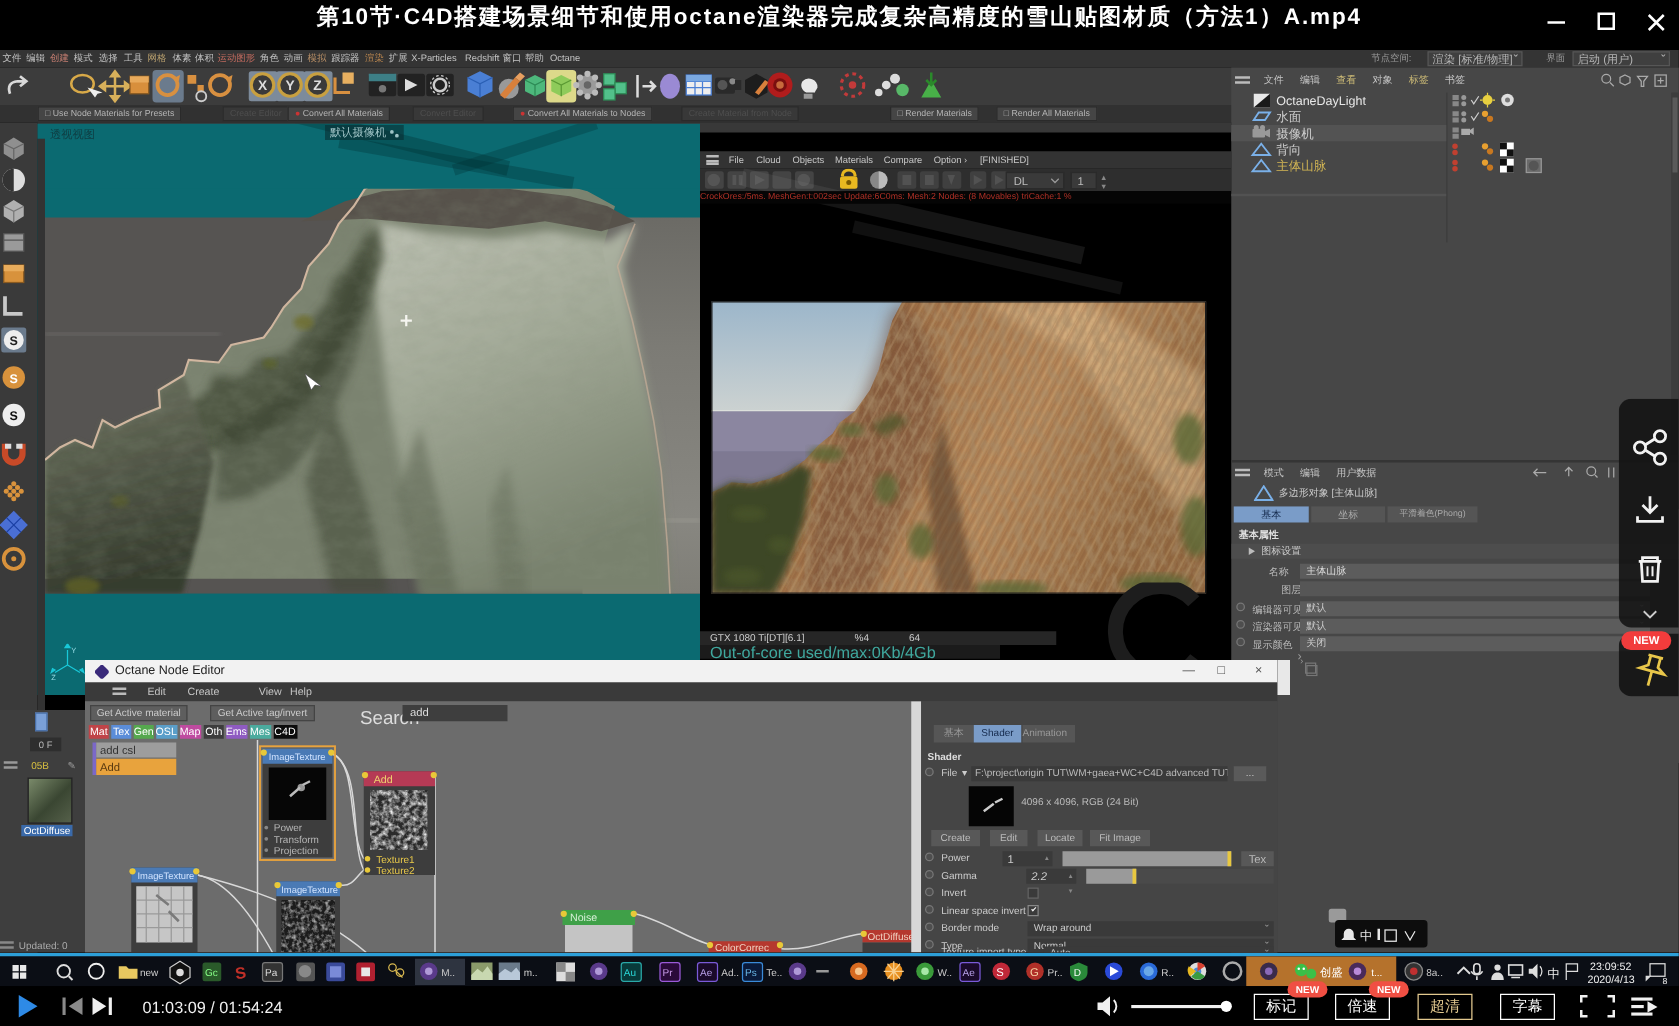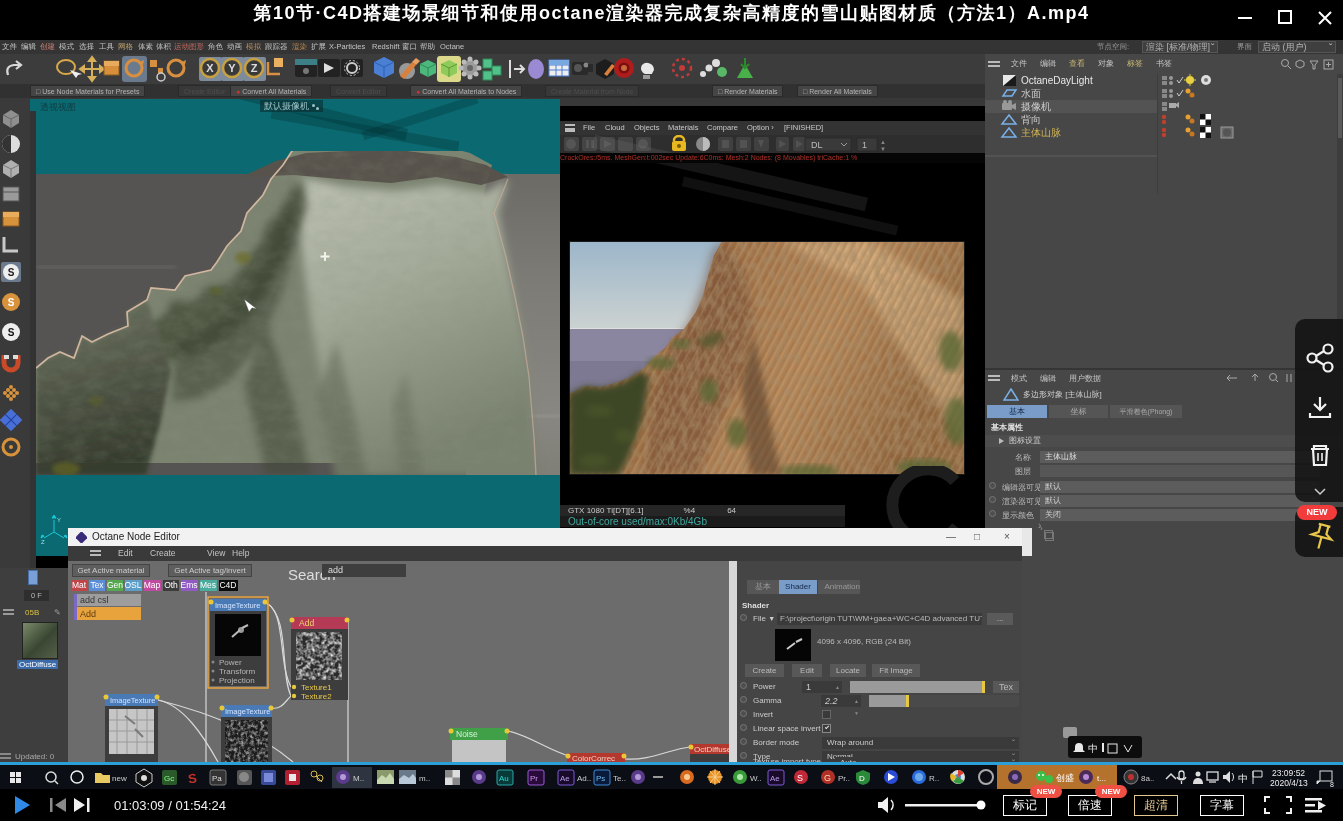--- a/index.html
+++ b/index.html
@@ -457,21 +457,21 @@
           <ellipse cx="30" cy="170" rx="14" ry="6" filter="url(#lb3)"></ellipse>
           <ellipse cx="55" cy="195" rx="10" ry="7" filter="url(#lb3)"></ellipse>
           <ellipse cx="25" cy="220" rx="15" ry="7" filter="url(#lb3)"></ellipse>
         </g>
 <path d="M128 100l18-10 12 6-20 12z" fill="#56582e" opacity=".9" filter="url(#lb3)"></path>
 <path d="M185 95l12 60 14 79h-30l-8-90z" fill="#4a3322" opacity=".5" filter="url(#lb3)"></path>
 <rect width="396" height="234" fill="none" stroke="#1a1a1a" stroke-width="2"></rect>
 </svg>
 <path>
 <div style="position:absolute;left:0px;top:399px;width:285px;height:11px;background:#262626;color:#ccc;font-size:8px;line-height:11px"><span style="margin-left:8px">GTX 1080 Ti[DT][6.1]</span><span style="margin-left:40px">%4</span><span style="margin-left:32px">64</span></div>
-<div style="position:absolute;left:0px;top:410px;width:285px;height:11px;background:#1b1b1b;color:#3fa89e;font-size:10px;line-height:11px"><span style="margin-left:8px">Out-of-core used/max:0Kb/4Gb</span></div>
+<div style="position:absolute;left:0px;top:410px;width:240px;height:11px;background:#1b1b1b;color:#3fa89e;font-size:13px;line-height:11px"><span style="margin-left:8px">Out-of-core used/max:0Kb/4Gb</span></div>
 <svg style="position:absolute;left:300px;top:360px" width="125" height="64">
           <path d="M95 15a36 36 0 1 0 2 46" fill="none" stroke="#1d1d1d" stroke-width="12"></path>
         </svg>
 </path></div>
 <div class="abs" id="rpanel">
 <div style="position:absolute;left:3px;top:7px;width:12px;height:6px;border-top:2px solid #bbb;border-bottom:2px solid #bbb"></div>
 <div style="position:absolute;left:26px;top:4px">文件</div>
       <div style="position:absolute;left:55px;top:4px">编辑</div>
       <div style="position:absolute;left:84px;top:4px;color:#cdbb76">查看</div>
       <div style="position:absolute;left:113px;top:4px">对象</div>
@@ -582,21 +582,21 @@
 <div style="position:absolute;left:38px;top:335px;color:#ccc">多边形对象 [主体山脉]</div>
 <div style="position:absolute;left:2px;top:351px;width:60px;height:13px;background:#7a9cc8;color:#13284a;text-align:center;line-height:13px">基本</div>
 <div style="position:absolute;left:64px;top:351px;width:59px;height:13px;background:#555;color:#aaa;text-align:center;line-height:13px">坐标</div>
 <div style="position:absolute;left:125px;top:351px;width:72px;height:13px;background:#555;color:#aaa;text-align:center;line-height:13px;font-size:7px">平滑着色(Phong)</div>
 <div style="position:absolute;left:6px;top:368px;color:#e0e0e0;font-weight:bold">基本属性</div>
 <div style="position:absolute;left:0px;top:381px;width:358px;height:12px;background:#4d4d4d"></div>
 <div style="position:absolute;left:14px;top:384px;width:0;height:0;border-left:5px solid #bbb;border-top:3px solid transparent;border-bottom:3px solid transparent"></div>
       <div style="position:absolute;left:24px;top:381px;color:#ccc">图标设置</div>
 <div style="position:absolute;left:30px;top:398px;color:#bbb">名称</div>
       <div style="position:absolute;left:55px;top:397px;width:280px;height:12px;background:#5c5c5c;color:#ddd;padding-left:5px;line-height:12px">主体山脉</div>
-<div style="position:absolute;left:30px;top:412px;color:#bbb">图层</div>
+<div style="position:absolute;left:40px;top:412px;color:#bbb">图层</div>
       <div style="position:absolute;left:55px;top:411px;width:280px;height:12px;background:#565656"></div>
 <div style="position:absolute;left:4px;top:428px;color:#888"><span style="display:inline-block;width:7px;height:7px;border:1px solid #777;border-radius:50%;background:#4e4e4e"></span></div>
       <div style="position:absolute;left:17px;top:428px;color:#bbb">编辑器可见</div>
       <div style="position:absolute;left:55px;top:427px;width:280px;height:12px;background:#5c5c5c;color:#ccc;padding-left:5px;line-height:12px">默认<span style="float:right;margin-right:5px;color:#999;font-size:9px">ˇ</span></div>
 <div style="position:absolute;left:4px;top:442px;color:#888"><span style="display:inline-block;width:7px;height:7px;border:1px solid #777;border-radius:50%;background:#4e4e4e"></span></div>
       <div style="position:absolute;left:17px;top:442px;color:#bbb">渲染器可见</div>
       <div style="position:absolute;left:55px;top:441px;width:280px;height:12px;background:#5c5c5c;color:#ccc;padding-left:5px;line-height:12px">默认<span style="float:right;margin-right:5px;color:#999;font-size:9px">ˇ</span></div>
 <div style="position:absolute;left:4px;top:456px;color:#888"><span style="display:inline-block;width:7px;height:7px;border:1px solid #777;border-radius:50%;background:#4e4e4e"></span></div>
       <div style="position:absolute;left:17px;top:456px;color:#bbb">显示颜色</div>
       <div style="position:absolute;left:55px;top:455px;width:280px;height:12px;background:#5c5c5c;color:#ccc;padding-left:5px;line-height:12px">关闭<span style="float:right;margin-right:5px;color:#999;font-size:9px">ˇ</span></div>
@@ -759,21 +759,21 @@
 <circle cx="1" cy="3" r="2.5" fill="#e8c838"></circle>
 <rect y="10" width="47" height="8" fill="#3d3d3d"></rect>
 </g>
 </g>
         </svg>
 <div style="position:absolute;left:661px;top:0;width:8px;height:201px;background:#d8d8d8"></div>
 </div>
 <div id="nshader">
 <div style="position:absolute;left:10px;top:19px;width:32px;height:14px;background:#565656;color:#999;text-align:center;line-height:14px">基本</div>
 <div style="position:absolute;left:42px;top:19px;width:38px;height:14px;background:#7a9cc8;color:#13284a;text-align:center;line-height:14px">Shader</div>
-<div style="position:absolute;left:81px;top:19px;width:42px;height:14px;background:#565656;color:#999;text-align:right;line-height:14px">Animation</div>
+<div style="position:absolute;left:81px;top:19px;width:42px;height:14px;background:#565656;color:#999;text-align:left;line-height:14px">Animation</div>
 <div style="position:absolute;left:5px;top:40px;font-weight:bold;color:#ddd">Shader</div>
 <div style="position:absolute;left:3px;top:53px;color:#888"><span style="display:inline-block;width:7px;height:7px;border:1px solid #777;border-radius:50%;background:#4e4e4e"></span></div>
 <div style="position:absolute;left:16px;top:53px;color:#ccc">File <span style="font-size:7px">▼</span></div>
 <div style="position:absolute;left:40px;top:52px;width:205px;height:12px;background:#3a3a3a;color:#bbb;font-size:8px;line-height:12px;white-space:nowrap;overflow:hidden;padding-left:3px">F:\project\origin TUT\WM+gaea+WC+C4D advanced TUT\pinewn</div>
 <div style="position:absolute;left:250px;top:52px;width:26px;height:12px;background:#5a5a5a;color:#ccc;font-size:8px;text-align:center;line-height:12px">...</div>
 <div style="position:absolute;left:38px;top:68px;width:36px;height:32px;background:#050505"></div>
 <svg style="position:absolute;left:38px;top:68px" width="36" height="32">
           <path d="M12 20l8-6M21 13l6-3" stroke="#ccc" stroke-width="2"></path>
         </svg>
 <div style="position:absolute;left:80px;top:76px;color:#bbb">4096 x 4096, RGB (24 Bit)</div>

